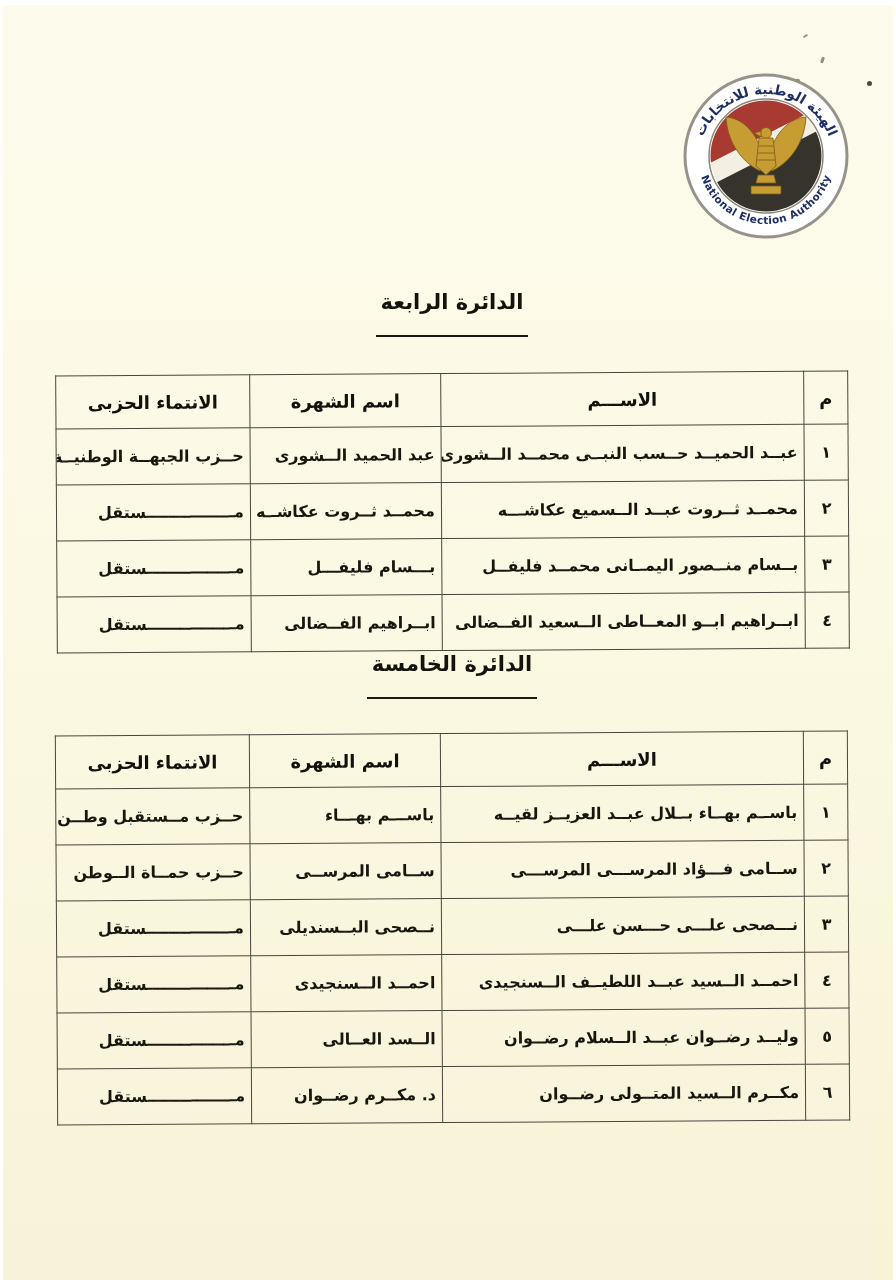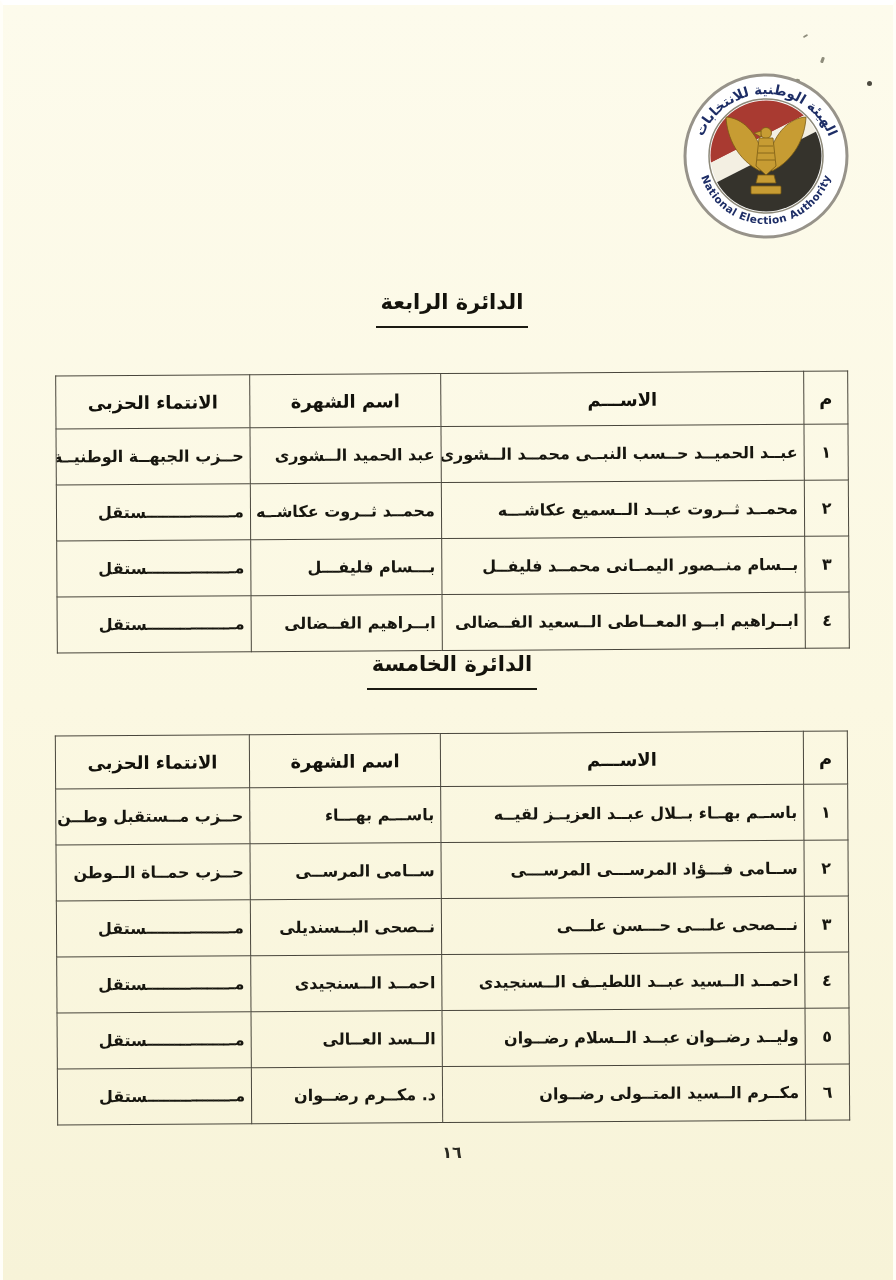--- a/index.html
+++ b/index.html
@@ -5,21 +5,21 @@
   html,body{margin:0;padding:0;background:#ffffff;}
   .page{
     position:relative;width:896px;height:1280px;box-sizing:border-box;
     background:linear-gradient(180deg,#fdfbec 0%,#fbf8e2 55%,#f7f3d8 100%);
     border-top:5px solid #ffffff;border-left:3px solid #fffef8;border-right:3px solid #fffef8;
     overflow:hidden;
     font-family:"DejaVu Sans", sans-serif;
   }
   .heading{position:absolute;left:53px;width:792px;text-align:center;
     font-size:21px;font-weight:bold;color:#14130c;direction:rtl;}
-  .heading span{display:inline-block;border-bottom:2.5px solid #1b1a12;padding:0 5px 12px 5px;}
+  .heading span{display:inline-block;border-bottom:2.5px solid #1b1a12;padding:0 5px 21px 5px;}
   #heading-1{top:285px;}
   #heading-2{top:647px;text-decoration:underline;}
 
   table.roster{position:absolute;left:53px;width:792px;border-collapse:collapse;
     table-layout:fixed;direction:rtl;transform:rotate(-0.35deg);background:transparent;}
   #table-1{top:368px;}
   #table-2{top:728px;}
   .roster th,.roster td{border:1.5px solid #49463c;overflow:hidden;white-space:nowrap;}
   .roster th{height:50px;font-size:18px;font-weight:bold;color:#12110b;text-align:center;}
   .roster td{height:55px;font-size:16px;font-weight:bold;color:#17160f;padding:0 6px;}
@@ -184,15 +184,14 @@
         </tr>
         <tr>
           <td class="cell-serial">٦</td>
           <td class="cell-name">مكــرم الــسيد المتــولى رضــوان</td>
           <td class="cell-alias">د. مكــرم رضــوان</td>
           <td class="cell-party">مــــــــــــــــستقل</td>
         </tr>
       </tbody>
   </table>
 
-  <div class="page-number">١٦</div>
 
 </div>
 
 </body></html>

